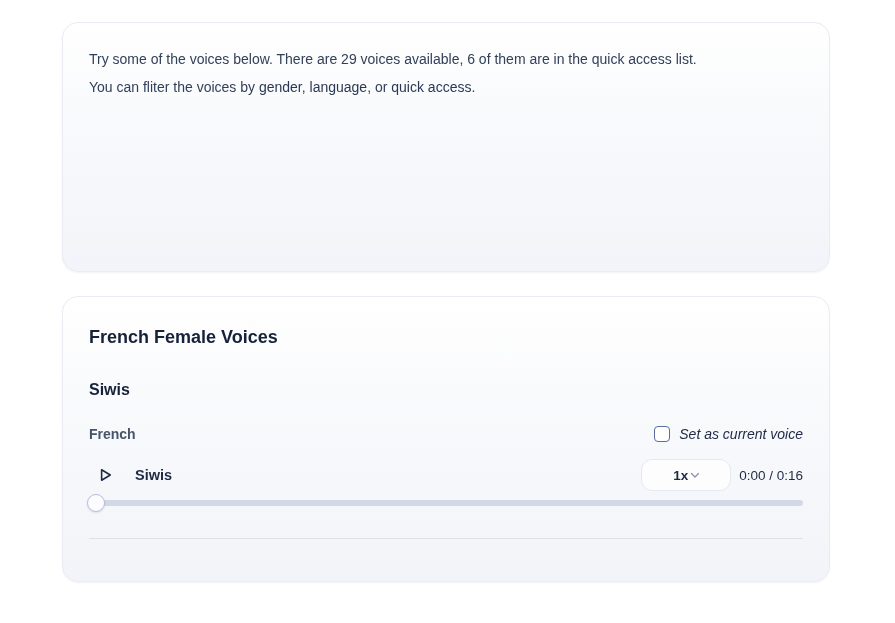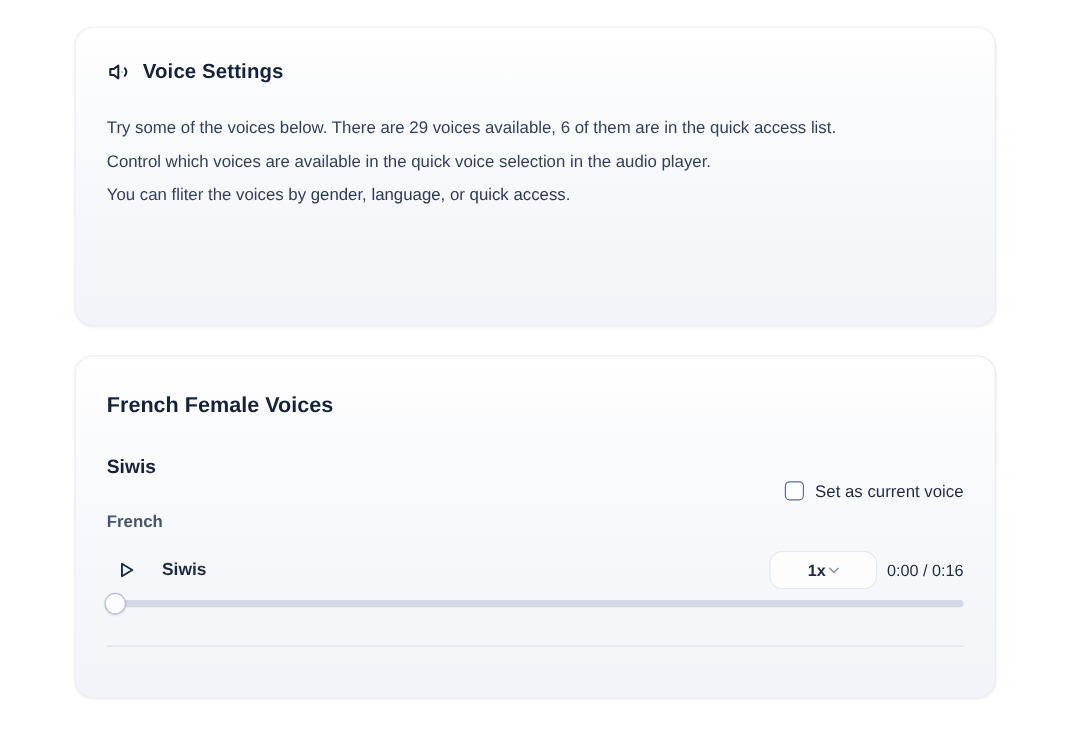--- a/index.html
+++ b/index.html
@@ -59,21 +59,21 @@
     font-family: inherit; font-size: 13px; font-weight: 700; color: #1e2a44;
   }
 
   
   .group-title { padding-top: 30px; font-size: 18px; font-weight: 700; color: #16213a; }
 
   .voice-row { margin-top: 33px; display: flex; justify-content: space-between; }
   .voice-name { font-size: 16px; font-weight: 700; color: #16213a; }
   .voice-language { margin-top: 27px; font-size: 14px; font-weight: 700; color: #475569; }
 
-  .voice-options { display: flex; flex-direction: column; align-items: flex-end; gap: 11px; margin-top: 20px; }
+  .voice-options { display: flex; flex-direction: row; align-items: flex-end; gap: 11px; margin-top: 20px; font-style: italic; }
   .check-row { display: flex; align-items: center; gap: 9px; cursor: pointer; }
   .checkbox {
     width: 16px; height: 16px; border-radius: 4px;
     border: 1.5px solid #5b6da0; background: #ffffff;
     display: inline-flex; align-items: center; justify-content: center;
     flex: 0 0 auto;
   }
   .checkbox svg { display: none; }
   .checkbox.checked { background: #5b6b9c; border-color: #5b6b9c; }
   .checkbox.checked svg { display: block; }
@@ -110,34 +110,23 @@
     cursor: grab;
   }
   .divider { margin-top: 26px; height: 1px; background: #dde1ec; }
 </style>
 </head>
 <body>
 
 <div class="page">
 
   <section class="card card-1">
-    <div class="card-header">
-      <span class="icon">
-        <svg width="20" height="20" viewBox="0 0 24 24" fill="none" stroke="#16213a" stroke-width="2" stroke-linejoin="round" stroke-linecap="round">
-          <path d="M11.5 5.5 L7 9 H3.5 v6 H7 l4.5 3.5 z"></path>
-          <circle cx="15.3" cy="12" r="0.6" fill="#16213a" stroke="none"></circle>
-          <path d="M18 8.2 a6 6 0 0 1 0 7.6"></path>
-        </svg>
-      </span>
-      <h2 class="card-title">Voice Settings</h2>
-    </div>
 
     <div class="intro">
       <p>Try some of the voices below. There are 29 voices available, 6 of them are in the quick access list.</p>
-      <p>Control which voices are available in the quick voice selection in the audio player.</p>
       <p><span>You can fliter the voices by </span><b>gender</b><span>, </span><b>language</b><span>, or </span><b>quick access</b><span>.</span></p>
     </div>
 
   </section>
 
   <section class="card card-2">
     <h2 class="group-title">French Female Voices</h2>
 
     <div class="voice-row">
       <div class="voice-meta">

